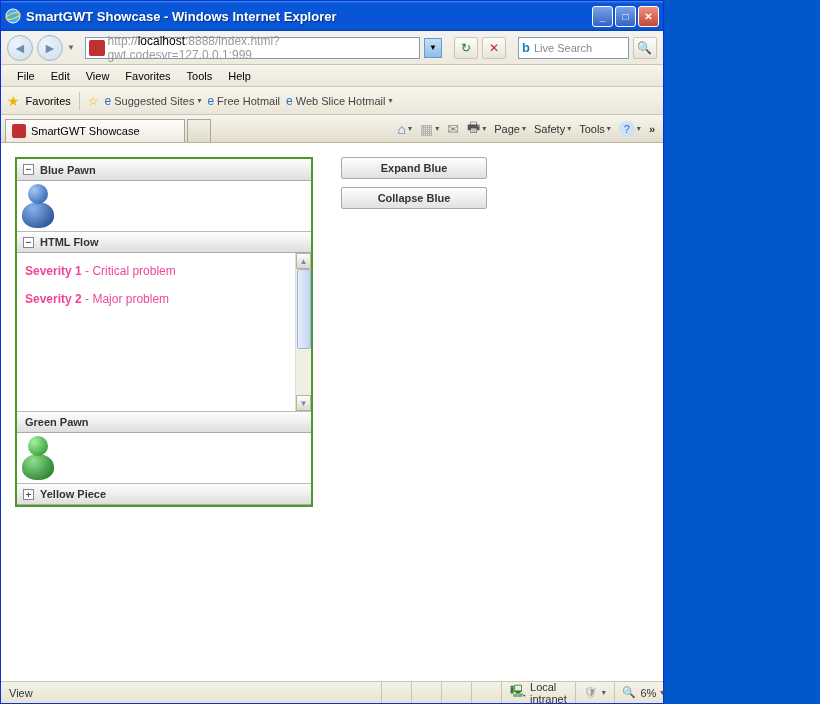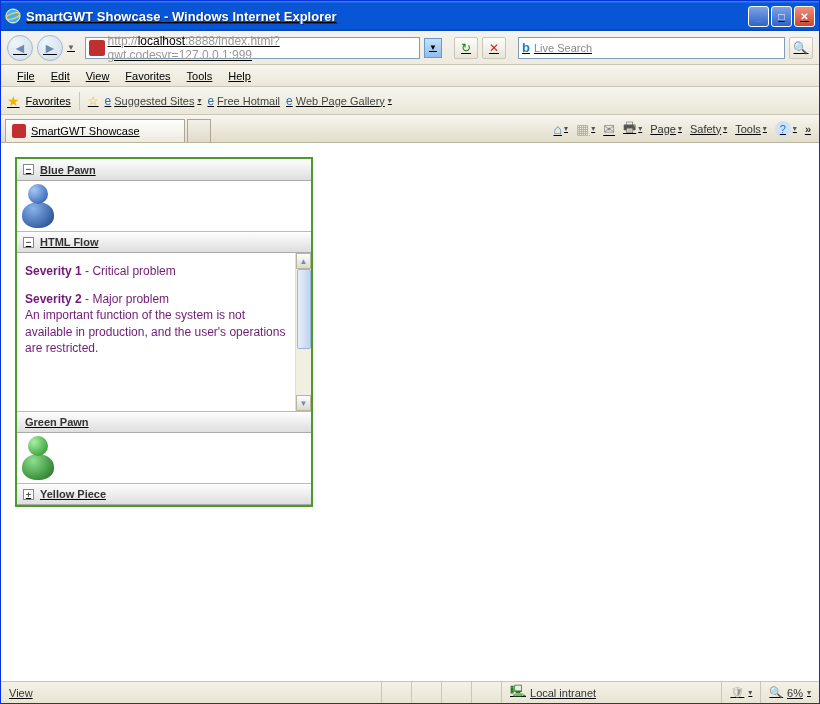--- a/index.html
+++ b/index.html
@@ -1,19 +1,19 @@
 <!DOCTYPE html>
 <html><head>
 <meta charset="utf-8">
 <style>
 * { box-sizing: border-box; margin: 0; padding: 0; }
 body { font-family: Tahoma, Arial, sans-serif; font-size: 11px; background: #0058cc; width: 820px; height: 704px; overflow: hidden; }
 
 
-.window { width: 820px; height: 704px; background: #ece9d8; display: flex; flex-direction: column; border: 1px solid #0831d9; text-decoration: underline; }
+.window { width: 664px; height: 704px; background: #ece9d8; display: flex; flex-direction: column; border: 1px solid #0831d9; }
 .titlebar { background: linear-gradient(to bottom, #3c8cf0 0%, #0855d6 8%, #0855d6 92%, #0442b0 100%); height: 30px; display: flex; align-items: center; padding: 0 4px; color: white; font-size: 13px; font-weight: bold; }
 .titlebar .ie-icon { width: 16px; height: 16px; margin-right: 5px; display: inline-flex; align-items: center; justify-content: center; }
 .titlebar-text { flex: 1; text-shadow: 1px 1px 1px rgba(0,0,0,0.4); }
 .window-controls { display: flex; gap: 2px; }
 .window-btn { width: 21px; height: 21px; border: 1px solid #fff; border-radius: 3px; display: flex; align-items: center; justify-content: center; cursor: pointer; font-weight: bold; color: white; font-size: 10px; }
 .min-btn { background: linear-gradient(#7ba4e8, #3162c6); }
 .max-btn { background: linear-gradient(#7ba4e8, #3162c6); }
 .close-btn { background: linear-gradient(#f09082, #c74632); }
 
 
@@ -66,21 +66,21 @@
 .pawn-body { height: 50px; display: flex; align-items: center; padding: 3px; }
 .pawn { width: 36px; height: 44px; position: relative; }
 .pawn .head { width: 20px; height: 20px; border-radius: 50%; position: absolute; top: 0; left: 8px; }
 .pawn .body { width: 32px; height: 26px; border-radius: 50% 50% 45% 45%; position: absolute; bottom: 0; left: 2px; }
 .pawn.blue .head { background: radial-gradient(circle at 30% 30%, #a5c9f5, #1d4ea6); }
 .pawn.blue .body { background: radial-gradient(circle at 35% 25%, #87b4ec, #173e85); }
 .pawn.green .head { background: radial-gradient(circle at 30% 30%, #a5f0a5, #1e8a1e); }
 .pawn.green .body { background: radial-gradient(circle at 35% 25%, #8de08d, #176b17); }
 
 .html-flow-body { height: 158px; position: relative; }
-.html-flow-inner { position: absolute; inset: 0 16px 0 0; overflow: hidden; padding: 10px 8px; color: #701a75; font-size: 12px; line-height: 1.35; font-family: Verdana, Arial, sans-serif; }
+.html-flow-inner { position: absolute; inset: 0 16px 0 0; overflow: hidden; padding: 10px 8px; color: #ec4899; font-size: 12px; line-height: 1.35; font-family: Verdana, Arial, sans-serif; }
 .html-flow-inner p { margin-bottom: 12px; }
 .html-flow-inner b { font-weight: bold; }
 .scrollbar { position: absolute; right: 0; top: 0; width: 16px; height: 100%; background: #f1efe2; border-left: 1px solid #ddd; }
 .scroll-up, .scroll-down { height: 16px; background: linear-gradient(#fefefe, #dcd9c8); border: 1px solid #b8b49e; display: flex; align-items: center; justify-content: center; font-size: 8px; cursor: pointer; color: #6b8bbf; }
 .scroll-down { position: absolute; bottom: 0; width: 100%; }
 .scroll-thumb { position: absolute; top: 16px; width: 14px; left: 1px; height: 80px; background: linear-gradient(to right, #e6eefb, #c2d4ef); border: 1px solid #9ab4da; border-radius: 2px; cursor: pointer; }
 
 .action-buttons { position: absolute; left: 340px; top: 14px; display: flex; flex-direction: column; gap: 8px; }
 .action-btn { width: 146px; height: 22px; background: linear-gradient(#fefefe, #e0e0e0); border: 1px solid #ababab; border-radius: 2px; font-weight: bold; font-size: 11px; color: #333; cursor: pointer; font-family: inherit; }
 
@@ -154,21 +154,21 @@
         <span class="ie-small">e</span>
         <span>Suggested Sites</span> 
         <span class="fav-dd">▾</span>
       </span>
     <span class="fav-link">
         <span class="ie-small">e</span>
         <span>Free Hotmail</span>
       </span>
     <span class="fav-link">
         <span class="ie-small">e</span>
-        <span>Web Page Gallery</span> 
+        <span>Web Slice Hotmail</span> 
         <span class="fav-dd">▾</span>
       </span>
   </div>
 
   <div class="tabbar">
     <div class="tab">
       <span class="addr-icon" style="width:14px;height:14px;"></span>
       <span>SmartGWT Showcase</span>
     </div>
     <div class="newtab"></div>
@@ -222,21 +222,21 @@
           </div>
       </div>
 
       <div class="section-header">
         <span class="expander">−</span>
         <span>HTML Flow</span>
       </div>
       <div class="section-body html-flow-body">
         <div class="html-flow-inner">
           <p><b>Severity 1</b><span> - Critical problem</span><br></p>
-          <p><b>Severity 2</b><span> - Major problem</span><br><span>An important function of the system is not available in production, and the user's operations are restricted.</span></p>
+          <p><b>Severity 2</b><span> - Major problem</span><br></p>
 
         </div>
         <div class="scrollbar">
           <div class="scroll-up">▲</div>
           <div class="scroll-thumb"></div>
           <div class="scroll-down">▼</div>
         </div>
       </div>
 
       <div class="section-header" style="padding-left:8px;">
@@ -248,20 +248,24 @@
             <div class="head"></div>
           </div>
       </div>
 
       <div class="section-header">
         <span class="expander">+</span>
         <span>Yellow Piece</span>
       </div>
     </div>
 
+    <div class="action-buttons">
+      <button class="action-btn">Expand Blue</button>
+      <button class="action-btn">Collapse Blue</button>
+    </div>
 
   </div>
 
   <div class="statusbar">
     <div class="status-left">View</div>
     <div class="status-cells">
       <div class="status-cell empty"></div>
       <div class="status-cell empty"></div>
       <div class="status-cell empty"></div>
       <div class="status-cell empty"></div>

